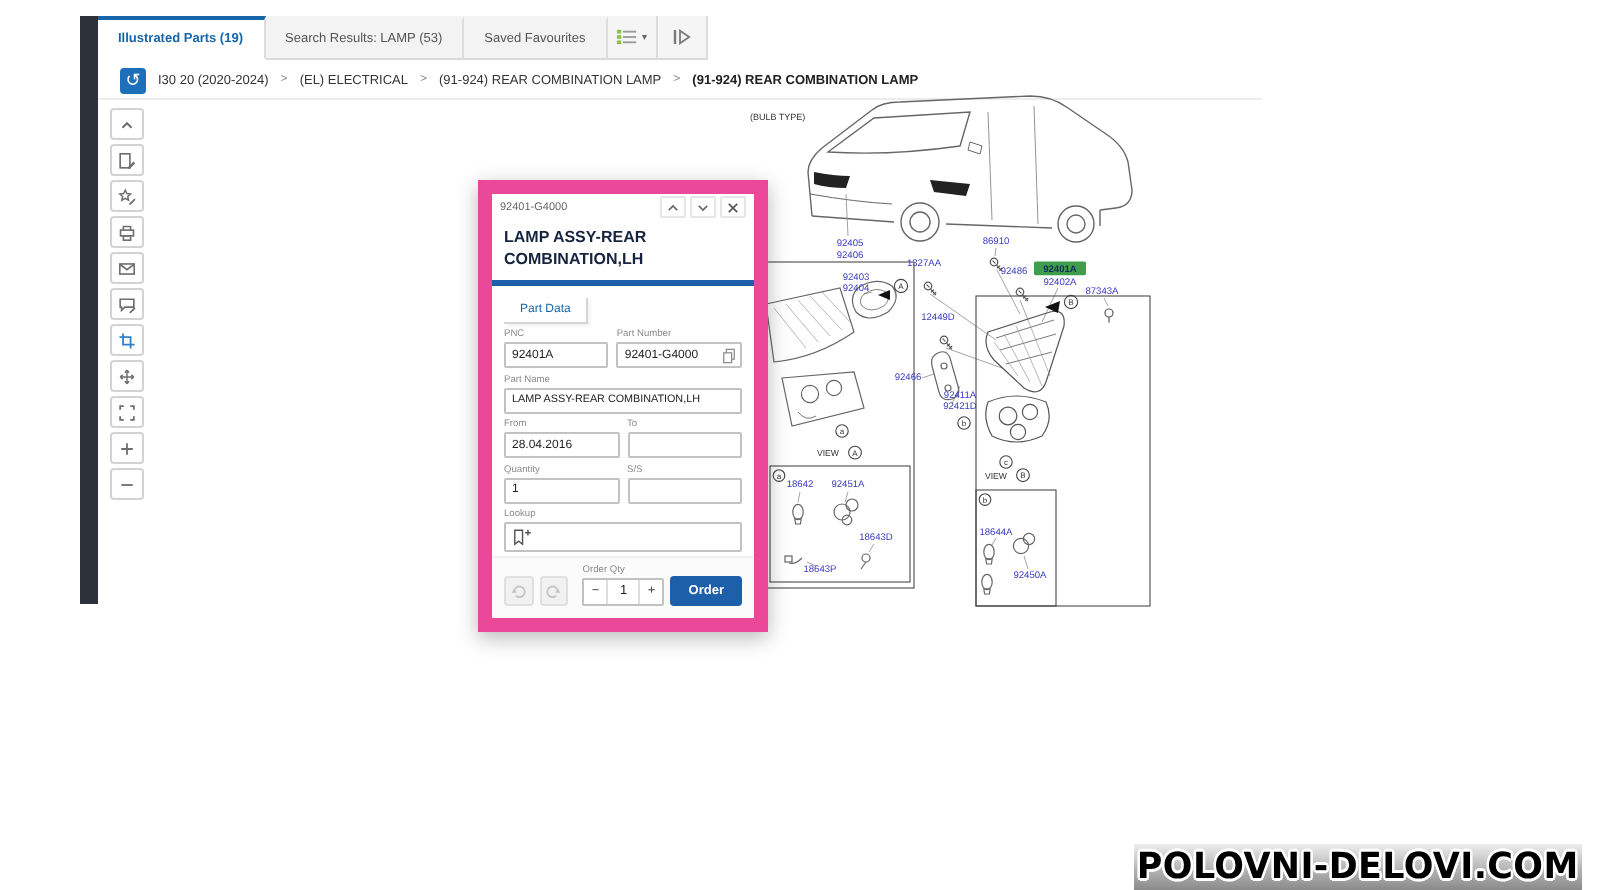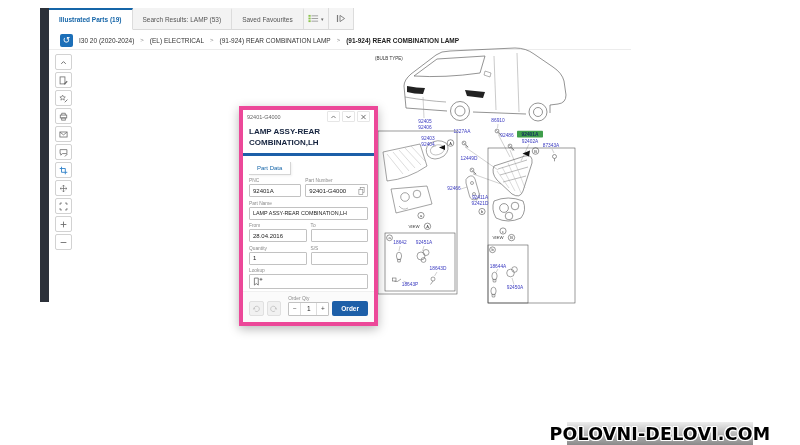--- a/index.html
+++ b/index.html
@@ -28,21 +28,21 @@
 
   
   .tools{position:absolute;left:55px;top:54px;display:flex;flex-direction:column;gap:2px}
   .tool{width:15px;height:14px;border:1px solid #d2d2d2;border-radius:2px;background:#fff;
         display:flex;align-items:center;justify-content:center}
 
   
   .diagram{position:absolute;left:370px;top:40px}
 
   
-  .dialog{position:absolute;left:239px;top:106px;width:131px;background:#fff;border:4px solid #ec4899;
+  .dialog{position:absolute;left:239px;top:90px;width:131px;background:#fff;border:7px solid #ec4899;
           box-shadow:0 3px 10px rgba(0,0,0,.28);z-index:5}
   .dlg-bar{height:13px;display:flex;align-items:center;padding:0 4px}
   .dlg-bar .t{flex:1;font-size:5.5px;color:#666}
   .wbtn{width:11px;height:9px;display:flex;align-items:center;justify-content:center;margin-left:2px;
         border:1px solid #e6e6e6;border-radius:1px;background:#fff}
   .dlg-body{padding:4px 6px 2px}
   .dlg-title{font-size:8px;font-weight:bold;color:#16243f;line-height:1.35}
   .tabstrip{margin-top:4px;border-top:3px solid #1d5fa8;margin-left:-6px;margin-right:-6px;padding-left:6px}
   .ptab{display:inline-block;padding:3px 8px;font-size:6px;color:#1565a8;background:#fff;
         border-right:1px solid #d5d5d5;border-bottom:1px solid #d5d5d5;box-shadow:1px 1px 2px rgba(0,0,0,.06)}
@@ -60,21 +60,21 @@
           display:flex;align-items:center;justify-content:center}
   .qtygrp{margin-left:4px}
   .stepper{display:flex;border:1px solid #c2c2c2;border-radius:1px;height:12px;background:#fff}
   .qseg{width:11px;text-align:center;font-size:6.5px;line-height:12px;color:#444;border-right:1px solid #ddd}
   .qseg.val{width:15px;color:#222}
   .qseg:last-child{border-right:none}
   .orderbtn{margin-left:auto;background:#1d5fa8;color:#fff;font-size:6.5px;font-weight:bold;height:15px;
             padding:0 9px;display:flex;align-items:center;border-radius:2px}
 
   
-  .wm{position:absolute;left:567px;top:422px;width:186px;height:23px;
+  .wm{position:absolute;left:567px;top:422px;width:224px;height:23px;
       background:linear-gradient(180deg,#ededed 0%,#b5b5b5 55%,#8a8a8a 100%);
       display:flex;align-items:center;justify-content:center;overflow:visible}
   .wm span{font-family:"DejaVu Sans",sans-serif;font-weight:800;font-size:18px;color:#000;letter-spacing:.2px;
       transform:scaleX(.97);white-space:nowrap;
       text-shadow:-1.3px 0 #fff,1.3px 0 #fff,0 -1.3px #fff,0 1.3px #fff,-1px -1px #fff,1px 1px #fff,-1px 1px #fff,1px -1px #fff}
 </style>
 </head>
 <body>
 
 <div class="strip"></div>

